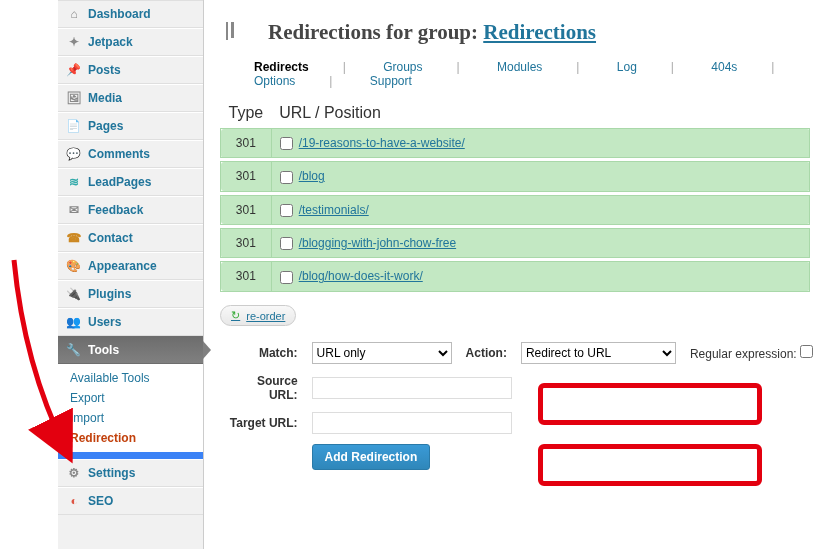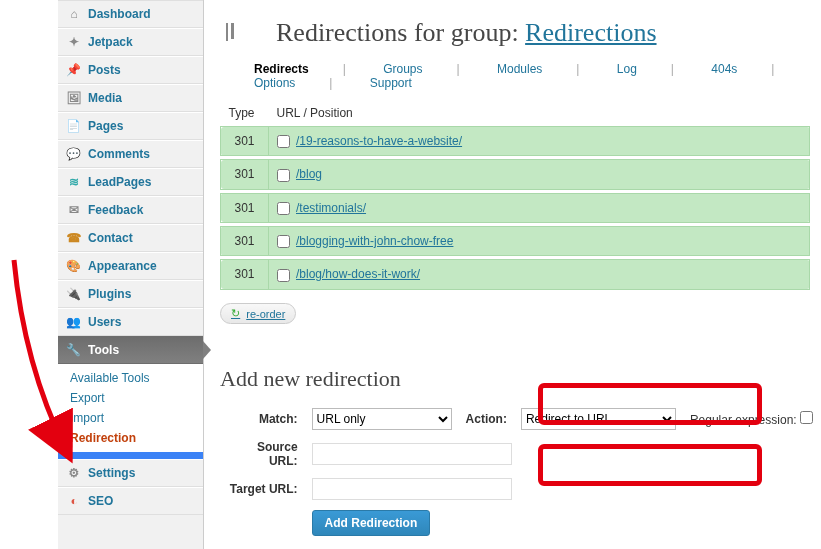--- a/index.html
+++ b/index.html
@@ -13,30 +13,30 @@
 .menu-item .mi-icon { width: 16px; height: 16px; margin-right: 6px; display: inline-flex; align-items: center; justify-content: center; color: #888; }
 .menu-item.current { background: #7c7c7c; background: linear-gradient(#6d6d6d, #808080); color: #fff; border-color: #6d6d6d; }
 .menu-item.current .mi-icon { color: #ddd; }
 .submenu { background: #fff; padding: 4px 0 4px 12px; border-bottom: 7px solid #3b82f6; }
 .submenu .sub-item { padding: 3px 0; font-size: 12px; color: #21759b; cursor: pointer; }
 .submenu .sub-item.active { color: #c2410c; font-weight: bold; }
 .menu-item.current::after { content: ""; position: absolute; right: -8px; width: 0; height: 0; border-top: 9px solid transparent; border-bottom: 9px solid transparent; border-left: 8px solid #808080; }
 
 
 .content { flex: 1; padding: 18px 0 0 16px; overflow: hidden; }
-.page-title { font-family: Georgia, "Times New Roman", serif; font-weight: normal; font-size: 26px; color: #464646; display: flex; align-items: center; gap: 28px; }
+.page-title { font-family: Georgia, "Times New Roman", serif; font-weight: bold; font-size: 21px; color: #464646; display: flex; align-items: center; gap: 20px; }
 .page-title .ic { width: 28px; height: 28px; display: inline-flex; align-items: center; justify-content: center; color: #888; }
 .page-title a { color: #21759b; text-decoration: underline; }
 .subnav { margin: 14px 0 10px 0; font-size: 12px; }
 .subnav span { color: #21759b; padding: 0 6px; cursor: pointer; margin-left: 28px; }
 .subnav .sep { color: #aaa; padding: 0; }
 .subnav .active { color: #000; font-weight: bold; }
 
 .tbl { width: 590px; border-collapse: collapse; }
-.tbl th { text-align: left; font-size: 12px; font-weight: normal; color: #333; padding: 6px 8px; }
+.tbl th { text-align: left; font-size: 16px; font-weight: normal; color: #333; padding: 6px 8px; }
 .tbl tr.row td { background: #c3e8c3; border: 1px solid #a9d8a9; border-right: none; padding: 7px 8px; font-size: 12px; }
 .tbl tr.row td:first-child { border-radius: 3px 0 0 3px; text-align: center; width: 48px; color: #333; }
 .tbl tr.row td:last-child { border-right: 1px solid #a9d8a9; border-radius: 0 3px 3px 0; }
 .tbl tr.gap td { height: 4px; padding: 0; border: none; background: transparent; }
 .tbl a { color: #21759b; text-decoration: underline; }
 .tbl input[type=checkbox] { margin-right: 6px; vertical-align: middle; }
 
 .reorder { display: inline-flex; align-items: center; gap: 6px; margin-top: 10px; padding: 3px 10px; border: 1px solid #ccc; border-radius: 12px; background: linear-gradient(#f8f8f8,#e8e8e8); color: #21759b; font-size: 11px; text-decoration: underline; cursor: pointer; }
 .reorder .ric { color: #3a3; }
 
@@ -195,21 +195,20 @@
             <td colspan="2"></td>
           </tr>
         </tbody>
     </table>
 
     <div class="reorder">
       <span class="ric">↻</span>
       <span>re-order</span>
     </div>
 
-    <h3 class="form-title">Add new redirection</h3>
     <table class="form-table">
       <tbody>
           <tr>
         <td class="lbl">Match:</td>
         <td><select style="width:140px;"><option>URL only</option></select></td>
         <td class="lbl" style="width:50px;">Action:</td>
         <td><select style="width:155px;"><option>Redirect to URL</option></select></td>
         <td style="white-space:nowrap;"><span>Regular expression:</span> <input type="checkbox" style=""></td>
       </tr>
       <tr>

